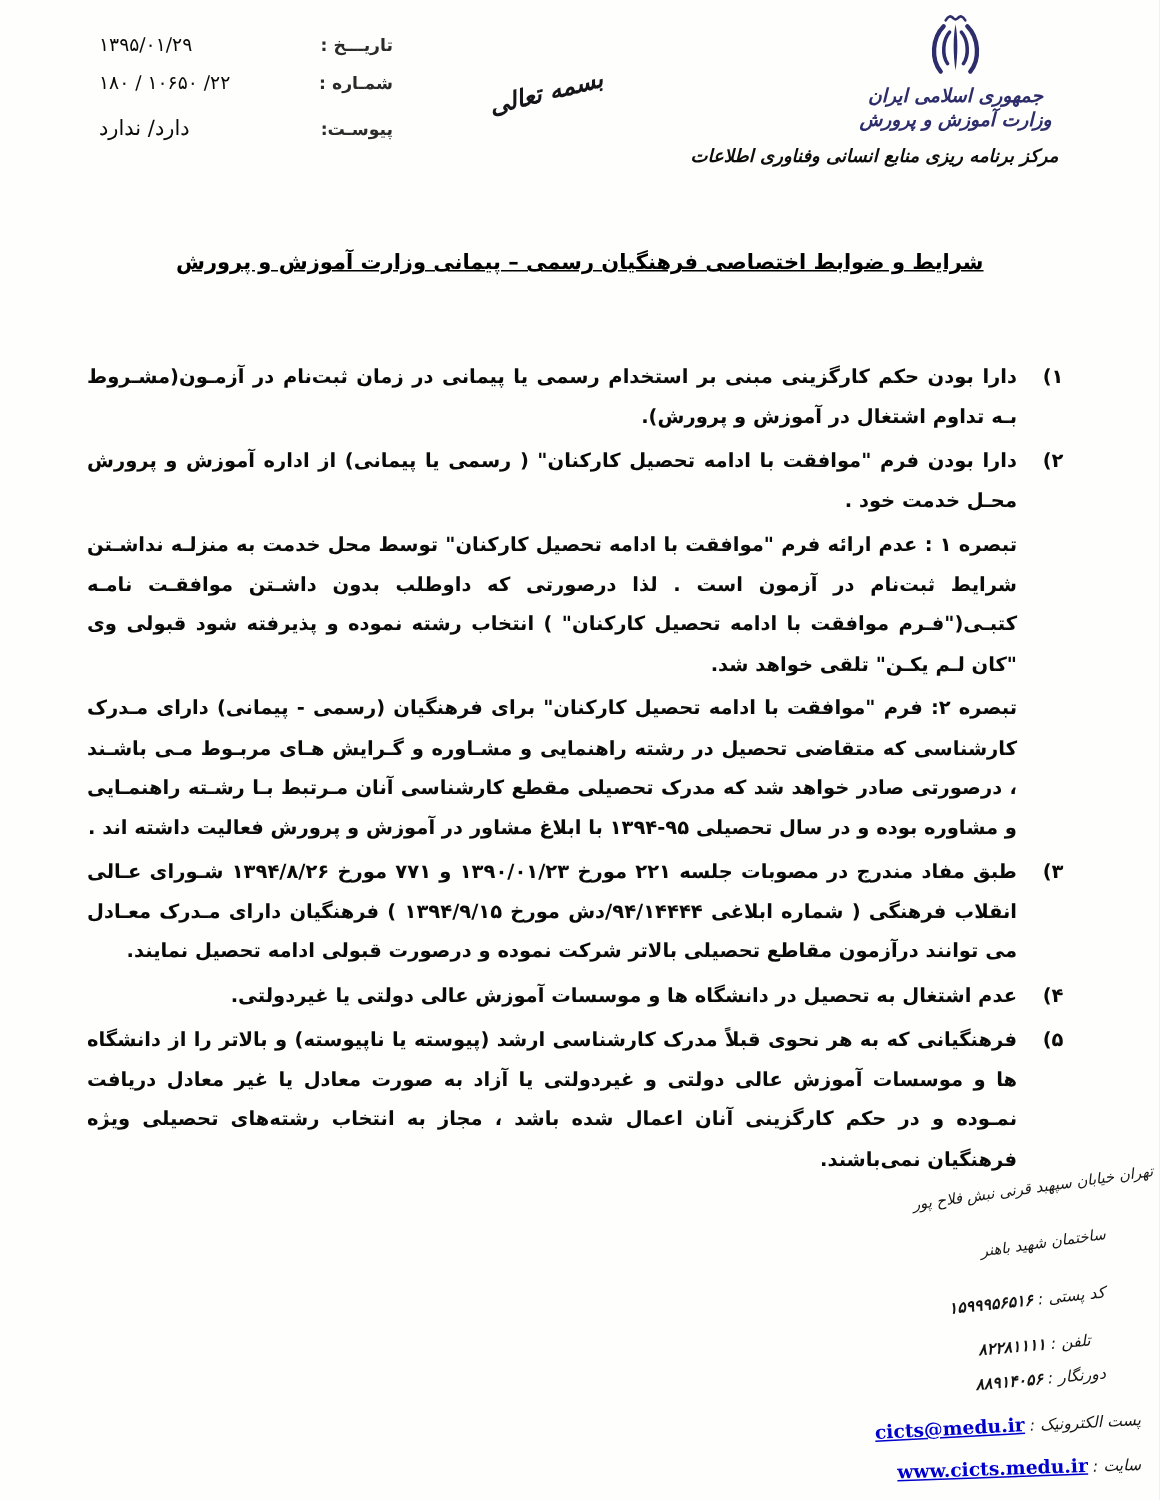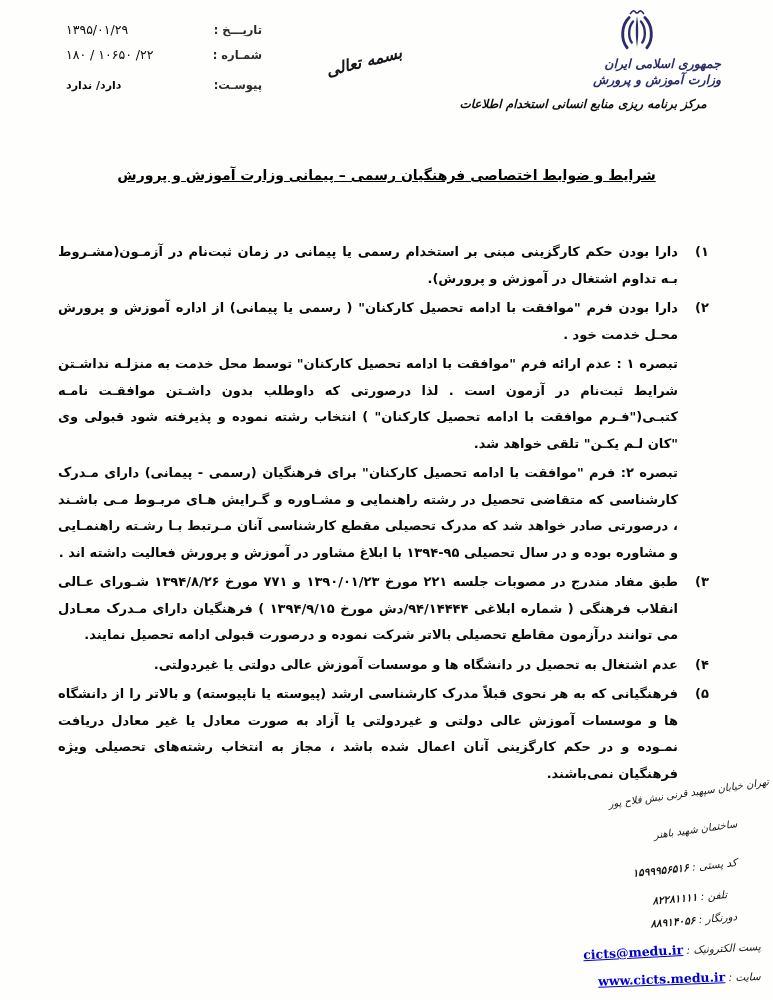--- a/index.html
+++ b/index.html
@@ -7,28 +7,28 @@
     position:relative;width:773px;height:1000px;margin:0 auto;
     background:#fefefc;overflow:hidden;
     font-family:"DejaVu Sans",sans-serif;color:#0a0a0a;
   }
   
   .meta{position:absolute;top:22px;left:66px;width:196px;direction:rtl;}
   .meta-row{display:flex;justify-content:space-between;align-items:baseline;margin-bottom:10px;}
   .meta-row.attach{margin-top:16px;}
   .meta-label{font-weight:bold;font-size:11.5px;color:#2b2b2b;letter-spacing:.5px;text-align:right;}
   .meta-value{font-weight:normal;font-size:12.5px;direction:ltr;unicode-bidi:embed;}
-  .meta-value.small{font-weight:bold;font-size:11px;direction:rtl;}
+  .meta-value.small{font-weight:normal;font-size:14px;direction:rtl;}
   
   .besmeh{
     position:absolute;top:52px;left:312px;width:104px;text-align:center;
     transform:rotate(-14deg);font-size:16px;font-style:italic;font-weight:bold;color:#15151a;
   }
   
-  .org{position:absolute;top:6px;right:52px;width:168px;text-align:right;color:#2d2d6b;}
+  .org{position:absolute;top:6px;right:52px;width:168px;text-align:center;color:#2d2d6b;}
   .org .emblem{display:block;margin:0 auto 2px auto;}
   .org-line{font-weight:bold;font-size:12.5px;line-height:16px;font-style:italic;}
   .org-center{
     position:absolute;top:97px;right:46px;width:288px;text-align:center;
     font-weight:bold;font-size:12px;font-style:italic;color:#0d0d0d;direction:rtl;
   }
   
   .title{
     position:absolute;top:160px;left:85px;right:85px;text-align:center;direction:rtl;
     font-weight:bold;font-size:14px;line-height:30px;color:#000;text-decoration:underline;
@@ -90,21 +90,21 @@
           <path d="M44 16 C56 28 57 50 47 62" stroke-width="4.4"></path>
           <path d="M26 22 C19 30 18 46 24 54" stroke-width="3.6"></path>
           <path d="M38 22 C45 30 46 46 40 54" stroke-width="3.6"></path>
         </g>
         <path d="M32 14 C34.5 27 34.5 45 32 61 C29.5 45 29.5 27 32 14 Z" fill="#2d2d6b"></path>
       </svg>
     </span>
     <div class="org-line">جمهوری اسلامی ایران</div>
     <div class="org-line">وزارت آموزش و پرورش</div>
   </div>
-  <div class="org-center">مرکز برنامه ریزی منابع انسانی استخدام اطلاعات</div>
+  <div class="org-center">مرکز برنامه ریزی منابع انسانی وفناوری اطلاعات</div>
 
   <div class="title">
     <div>شرایط و ضوابط اختصاصی فرهنگیان رسمی – پیمانی وزارت آموزش و پرورش</div>
   </div>
 
   <div class="bodytext">
     <div class="para">
       <span class="num">۱)</span>
       <span>دارا بودن حکم کارگزینی مبنی بر استخدام رسمی یا پیمانی در زمان ثبت‌نام در آزمـون(مشـروط بـه تداوم اشتغال در آموزش و پرورش).</span>
     </div>

